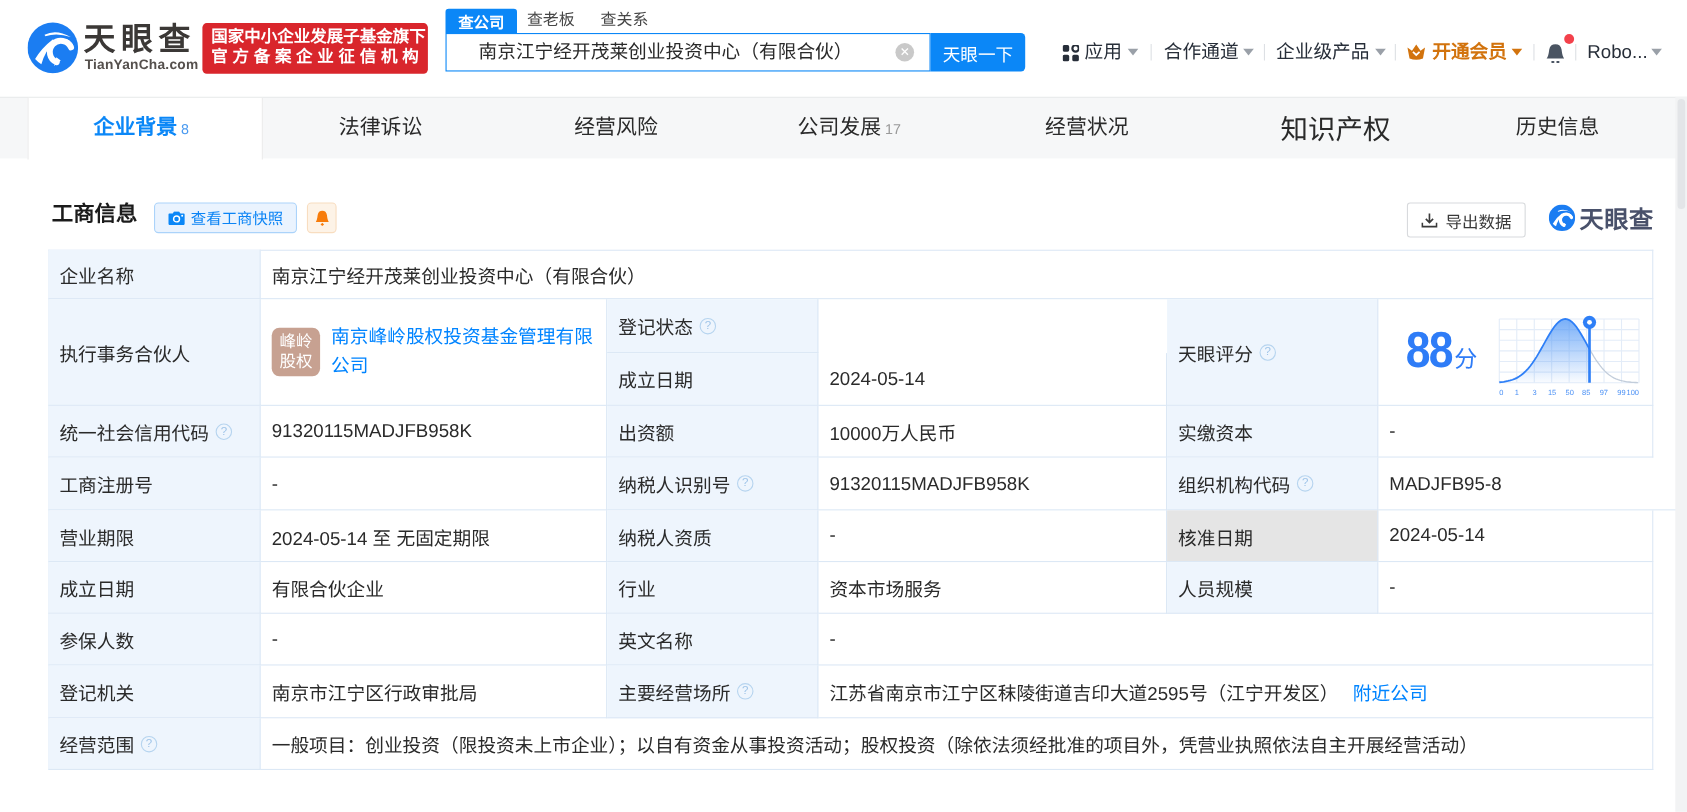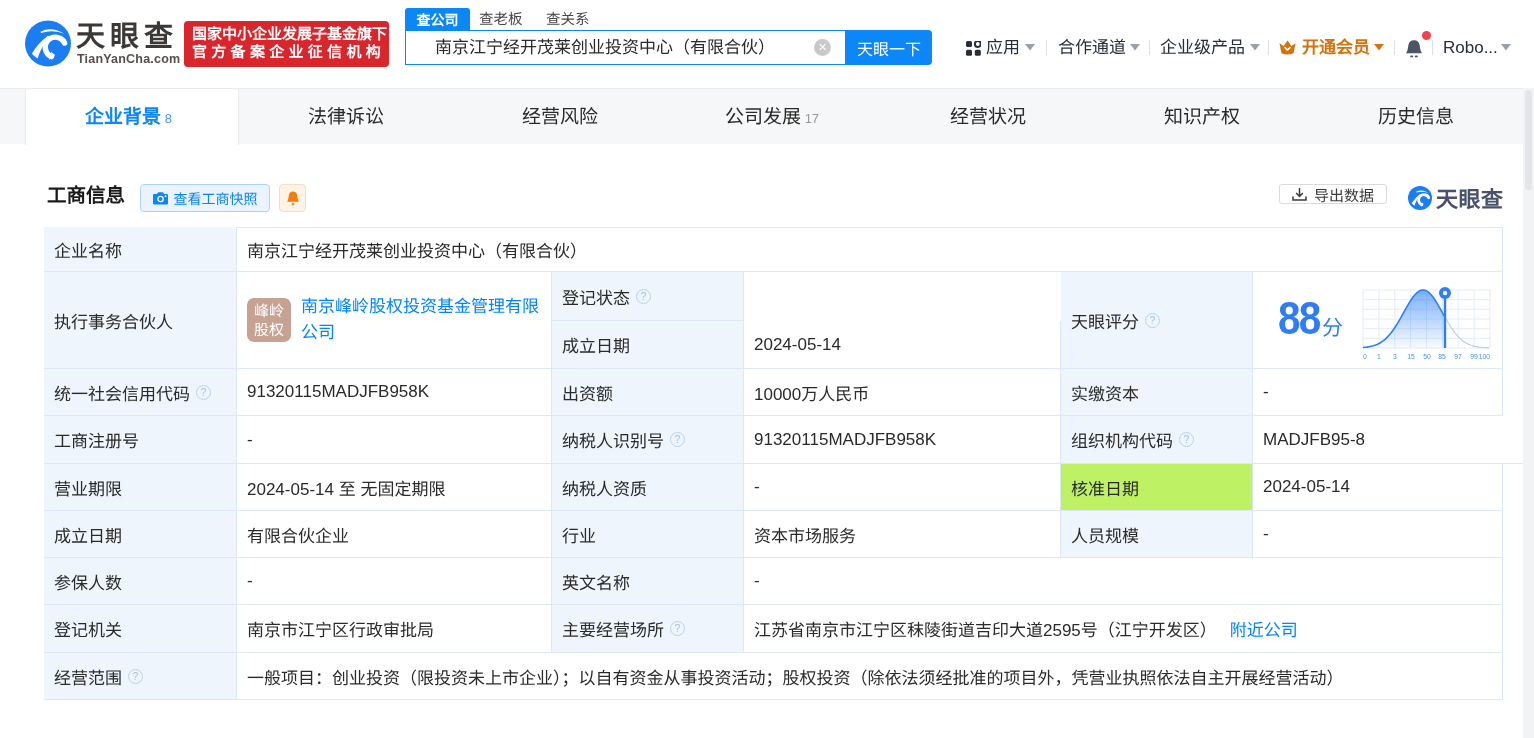--- a/index.html
+++ b/index.html
@@ -83,40 +83,40 @@
       </svg>
 </div>
 
 <div class="abs" style="left:0;top:88px;width:1534px;height:56px;background:#f6f7f8;border-top:1px solid #e9eaec;">
   <div class="abs" style="left:25px;top:0px;width:214px;height:56px;background:#fff;border-left:1px solid #ebebeb;border-right:1px solid #ebebeb;"></div>
   <div class="abs" style="left:85px;top:18px;font-size:19px;font-weight:700;color:#0b87f7;line-height:1;">企业背景<span style="font-size:13px;font-weight:400;color:#4a9af0;"> 8</span></div>
   <div class="abs" style="left:308px;top:18px;font-size:19px;color:#2a2a2a;line-height:1;">法律诉讼</div>
   <div class="abs" style="left:522px;top:18px;font-size:19px;color:#2a2a2a;line-height:1;">经营风险</div>
   <div class="abs" style="left:725px;top:18px;font-size:19px;color:#2a2a2a;line-height:1;">公司发展<span style="font-size:13px;color:#999;"> 17</span></div>
   <div class="abs" style="left:950px;top:18px;font-size:19px;color:#2a2a2a;line-height:1;">经营状况</div>
-  <div class="abs" style="left:1164px;top:18px;font-size:19px;color:#2a2a2a;line-height:1;">知识产权</div>
+  <div class="abs" style="left:1164px;top:18px;font-size:25px;color:#2a2a2a;line-height:1;font-family:Liberation Mono, monospace;">知识产权</div>
   <div class="abs" style="left:1378px;top:18px;font-size:19px;color:#2a2a2a;line-height:1;">历史信息</div>
 </div>
 
 <div class="abs" style="left:47px;top:186px;font-size:19.5px;font-weight:700;color:#1b1b1b;line-height:1;">工商信息</div>
 <div class="abs" style="left:140px;top:184px;width:130px;height:28px;background:#eaf3fe;border:1px solid #abd3fa;border-radius:4px;display:flex;align-items:center;justify-content:center;">
   <svg width="15" height="13" viewBox="0 0 15 13" style="margin-right:6px;">
     <path d="M1 2.5 h3 l1.2-1.7 h4.6 L11 2.5 h3 a1 1 0 0 1 1 1 V 12 a1 1 0 0 1 -1 1 H1 a1 1 0 0 1 -1 -1 V3.5 a1 1 0 0 1 1-1 Z" fill="#0b87f7" transform="translate(0,-0.5)"></path>
     <circle cx="7.5" cy="7" r="2.7" fill="none" stroke="#fff" stroke-width="1.3"></circle>
     <circle cx="12.6" cy="4.2" r="0.9" fill="#fff"></circle>
   </svg>
   <span style="font-size:14px;color:#0b84f5;">查看工商快照</span>
 </div>
 <div class="abs" style="left:279px;top:184px;width:27px;height:28px;background:#fdf3e7;border:1px solid #f8ddc0;border-radius:4px;display:flex;align-items:center;justify-content:center;">
   <svg width="12" height="15" viewBox="0 0 12 15">
     <path d="M6 0.5 Q9.6 0.5 10.2 4.4 Q10.5 7.2 11 8.7 Q11.4 10 12 10.8 L0 10.8 Q0.6 10 1 8.7 Q1.5 7.2 1.8 4.4 Q2.4 0.5 6 0.5 Z" fill="#f77c0b"></path>
     <path d="M6 11.6 L7.6 13 L6 14.4 L4.4 13 Z" fill="#f77c0b"></path>
   </svg>
 </div>
-<div class="abs" style="left:1279px;top:184px;width:108px;height:20px;background:#fff;border:1px solid #d8dadd;border-radius:3px;display:flex;align-items:center;justify-content:center;">
+<div class="abs" style="left:1279px;top:184px;width:108px;height:32px;background:#fff;border:1px solid #d8dadd;border-radius:3px;display:flex;align-items:center;justify-content:center;">
   <svg width="15" height="15" viewBox="0 0 15 15" style="margin-right:7px;">
     <path d="M7.5 1 V9 M4.2 6 L7.5 9.4 L10.8 6" fill="none" stroke="#3a3a3a" stroke-width="1.5"></path>
     <path d="M1 9.5 V13 H14 V9.5" fill="none" stroke="#3a3a3a" stroke-width="1.5"></path>
   </svg>
   <span style="font-size:15px;color:#3a3a3a;">导出数据</span>
 </div>
 
 <svg class="abs" style="left:1408px;top:186px;" width="24" height="24" viewBox="0 0 46 46">
   <circle cx="23" cy="23" r="23" fill="#1b7df2"></circle>
   <path d="M 15.5 11.2 Q 26 5.6 39.3 13.2 Q 27 8.9 16.3 12.4 Q 15.7 11.9 15.5 11.2 Z" fill="#fff"></path>
@@ -228,21 +228,21 @@
       </div>
 <div style="position:absolute;left:1209px;top:189px;width:296px;height:48px;border-right:1px solid #dce8f5;border-bottom:1px solid #dce8f5;box-sizing:border-box;display:flex;align-items:center;padding-left:10px;">MADJFB95-8</div>
 <div style="position:absolute;left:0px;top:237px;width:193px;height:47px;background:#eef5fd;border-right:1px solid #dce8f5;border-bottom:1px solid #dce8f5;box-sizing:border-box;display:flex;align-items:center;padding-left:10px;">
         <span style="color:#2a2a2a;">营业期限</span>
       </div>
 <div style="position:absolute;left:193px;top:237px;width:315px;height:47px;border-right:1px solid #dce8f5;border-bottom:1px solid #dce8f5;box-sizing:border-box;display:flex;align-items:center;padding-left:10px;">2024-05-14 至 无固定期限</div>
 <div style="position:absolute;left:508px;top:237px;width:192px;height:47px;background:#eef5fd;border-right:1px solid #dce8f5;border-bottom:1px solid #dce8f5;box-sizing:border-box;display:flex;align-items:center;padding-left:10px;">
         <span style="color:#2a2a2a;">纳税人资质</span>
       </div>
 <div style="position:absolute;left:700px;top:237px;width:317px;height:47px;border-right:1px solid #dce8f5;border-bottom:1px solid #dce8f5;box-sizing:border-box;display:flex;align-items:center;padding-left:10px;">-</div>
-<div style="position:absolute;left:1017px;top:237px;width:192px;height:47px;background:#bef264;border-right:1px solid #dce8f5;border-bottom:1px solid #dce8f5;box-sizing:border-box;display:flex;align-items:center;padding-left:10px;">
+<div style="position:absolute;left:1017px;top:237px;width:192px;height:47px;background:#e5e5e5;border-right:1px solid #dce8f5;border-bottom:1px solid #dce8f5;box-sizing:border-box;display:flex;align-items:center;padding-left:10px;">
         <span style="color:#2a2a2a;">核准日期</span>
       </div>
 <div style="position:absolute;left:1209px;top:237px;width:250px;height:47px;border-right:1px solid #dce8f5;border-bottom:1px solid #dce8f5;box-sizing:border-box;display:flex;align-items:center;padding-left:10px;">2024-05-14</div>
 <div style="position:absolute;left:0px;top:284px;width:193px;height:47px;background:#eef5fd;border-right:1px solid #dce8f5;border-bottom:1px solid #dce8f5;box-sizing:border-box;display:flex;align-items:center;padding-left:10px;">
         <span style="color:#2a2a2a;">成立日期</span>
       </div>
 <div style="position:absolute;left:193px;top:284px;width:315px;height:47px;border-right:1px solid #dce8f5;border-bottom:1px solid #dce8f5;box-sizing:border-box;display:flex;align-items:center;padding-left:10px;">有限合伙企业</div>
 <div style="position:absolute;left:508px;top:284px;width:192px;height:47px;background:#eef5fd;border-right:1px solid #dce8f5;border-bottom:1px solid #dce8f5;box-sizing:border-box;display:flex;align-items:center;padding-left:10px;">
         <span style="color:#2a2a2a;font-family:Liberation Serif, serif;">行业</span>
       </div>

